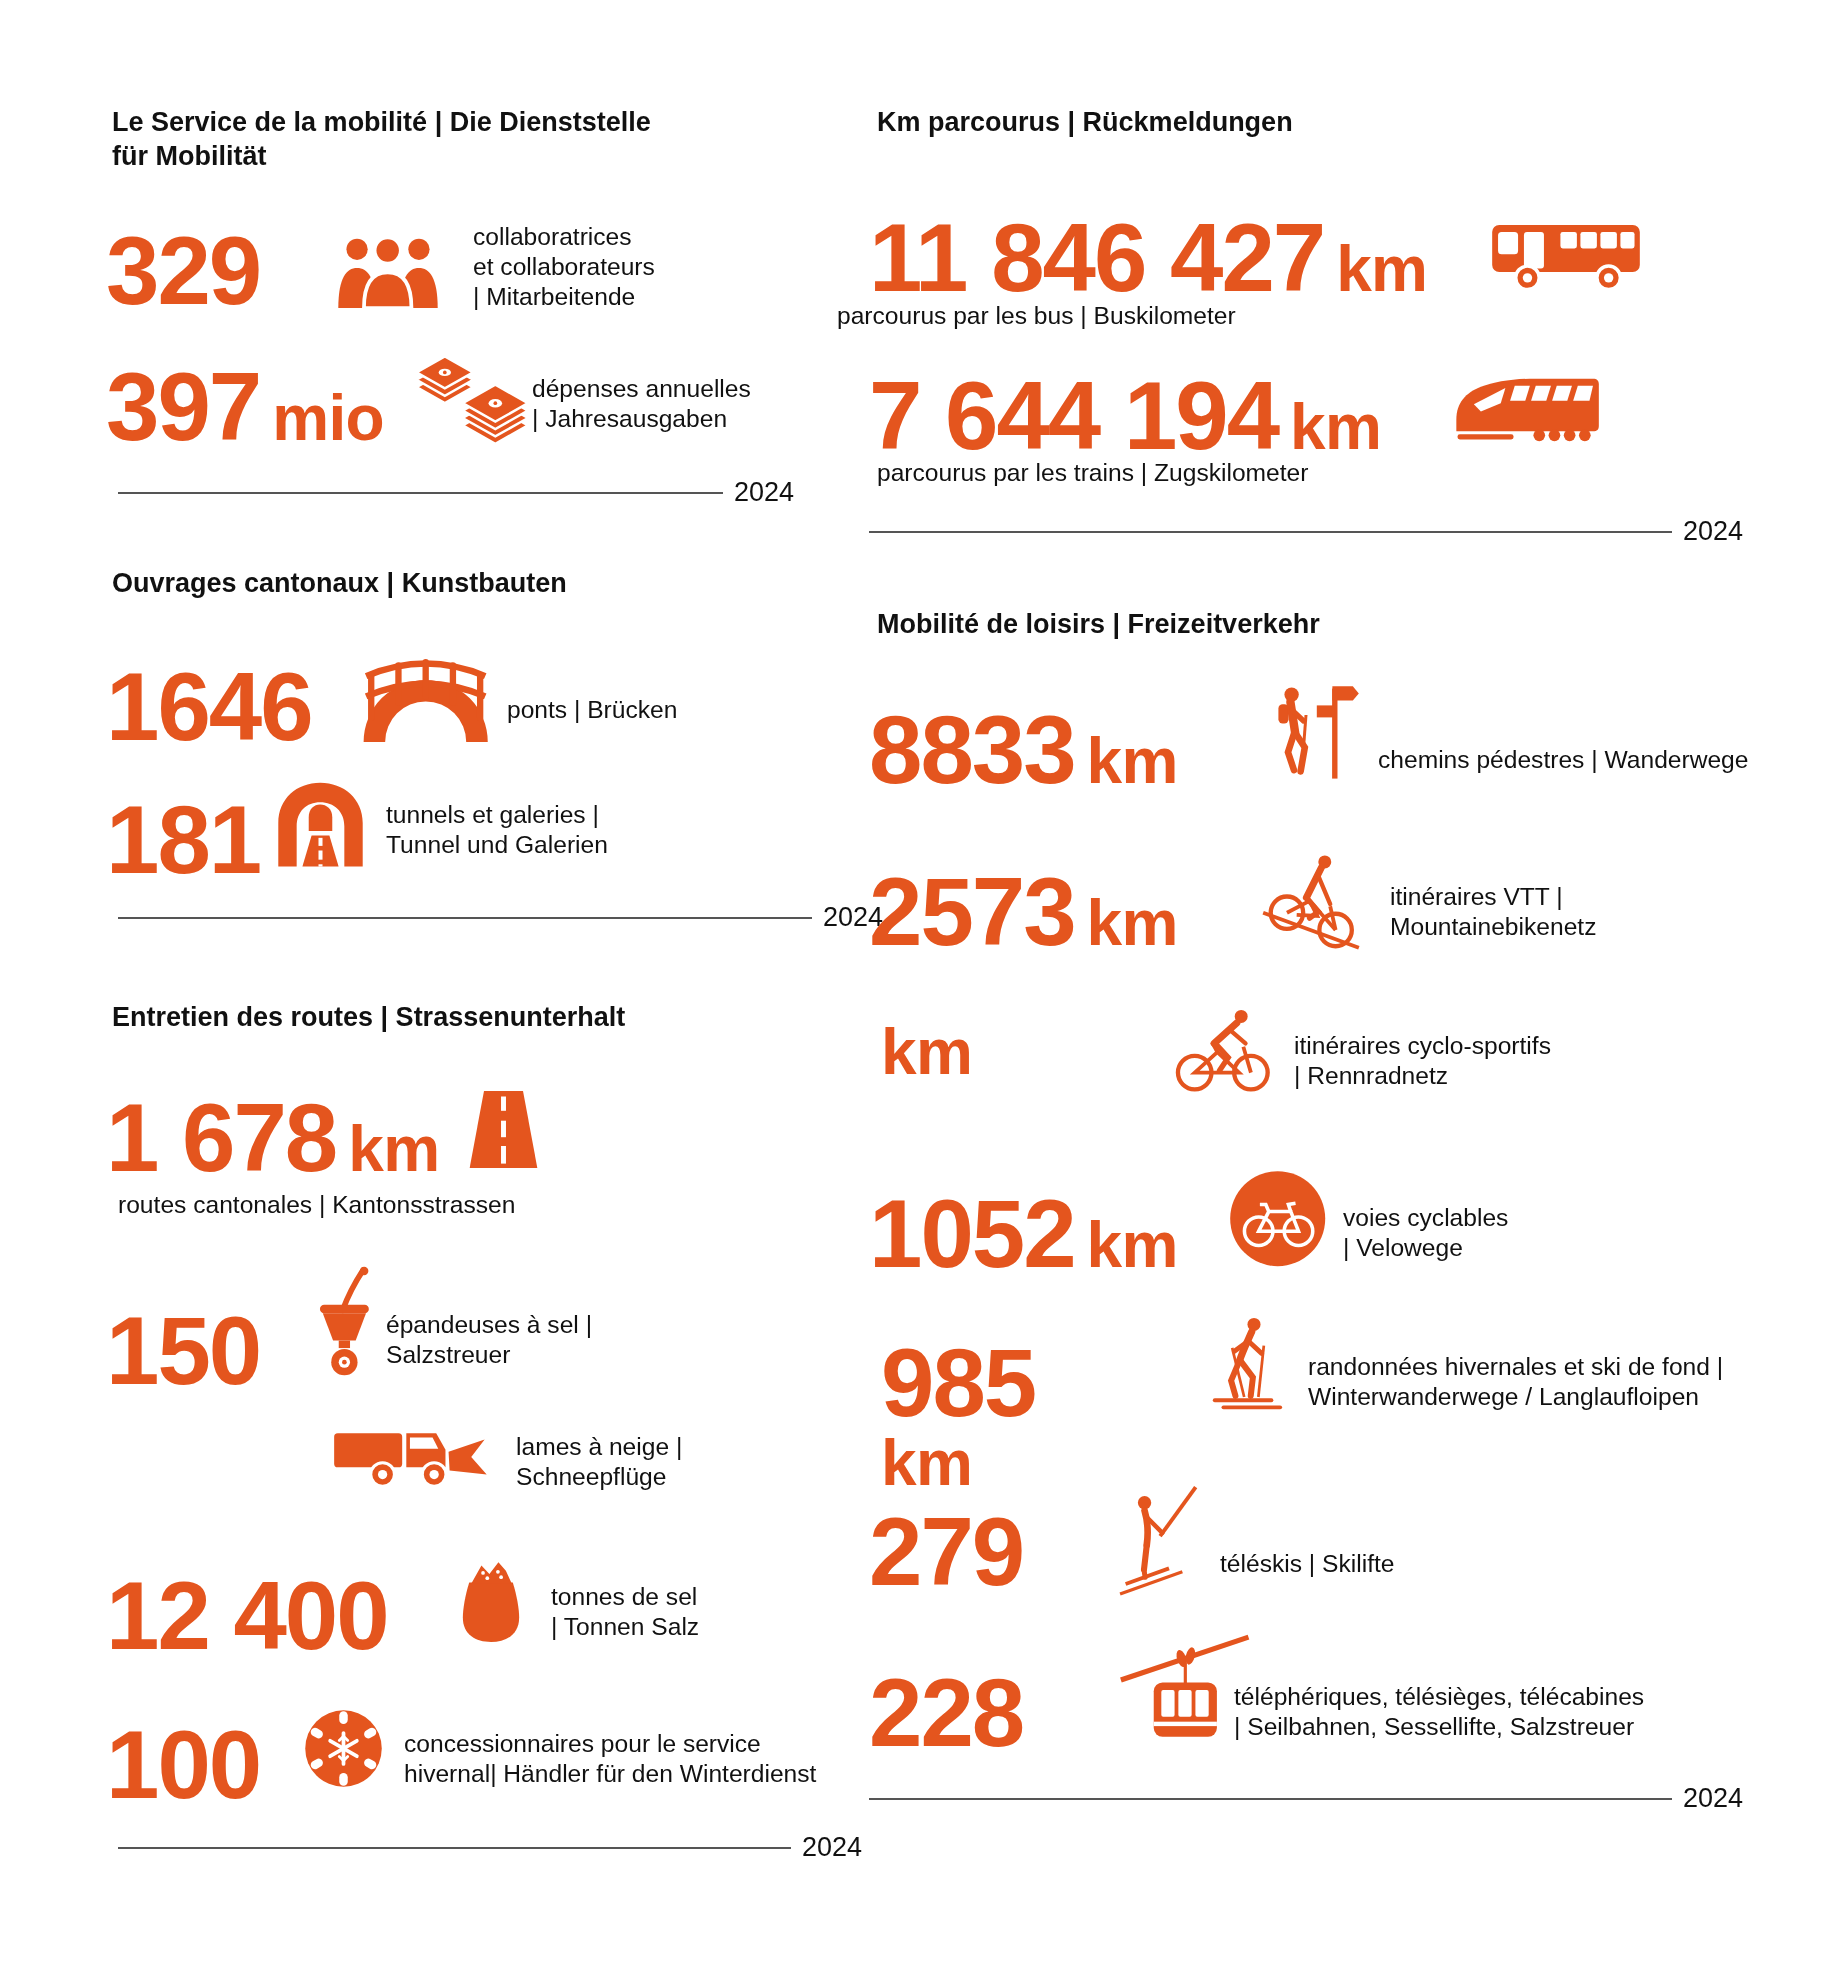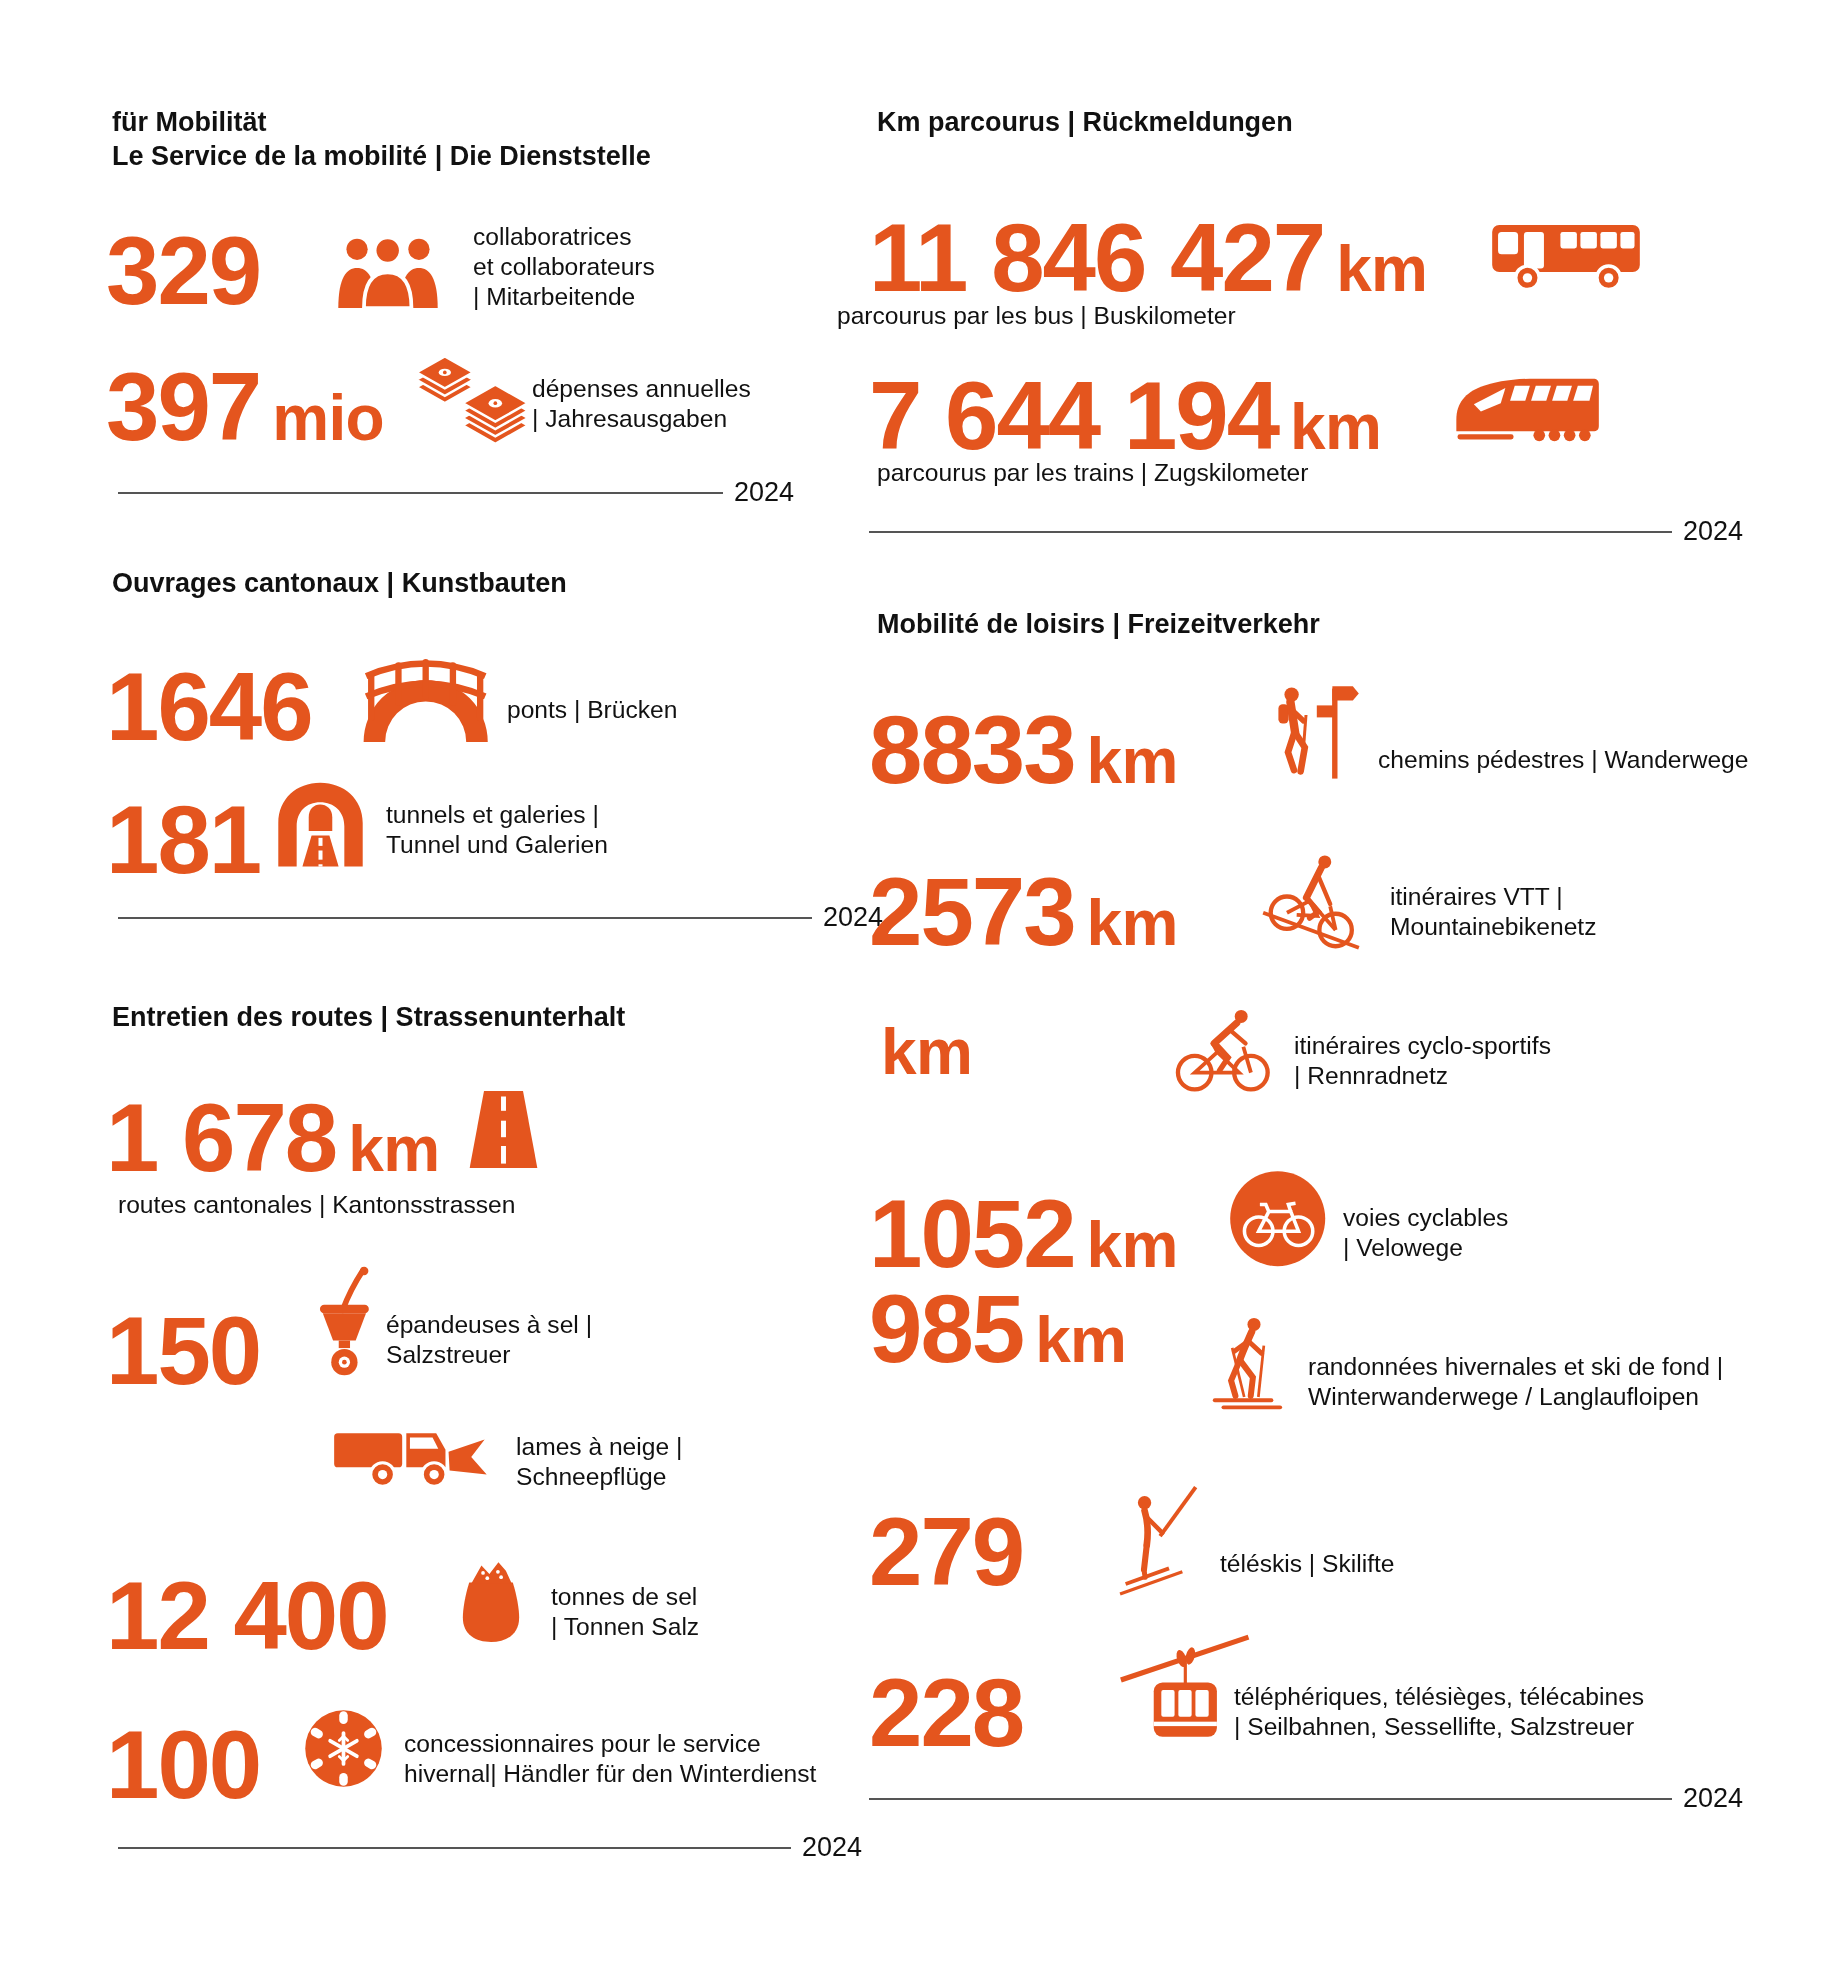--- a/index.html
+++ b/index.html
@@ -18,22 +18,22 @@
   .year{font-size:27px;line-height:1;color:var(--text);margin-left:10.6px;font-weight:400;}
   .icon{position:absolute;color:var(--accent);}
   .icon svg{display:block;fill:currentColor;}
 </style>
 </head>
 <body>
 
 <div class="canvas">
 
   <h2 class="hdr" style="left:112px;top:105px;">
+    <span>Le Service de la mobilité | Die Dienststelle</span>
     <span>für Mobilität</span>
-    <span>Le Service de la mobilité | Die Dienststelle</span>
   </h2>
 
   <div class="stat" style="left:106px;top:223px;">
     <span class="num">329</span>
   </div>
   <span class="icon" style="left:333px;top:233px;">
     <svg viewBox="0 0 175 120" width="110" height="75">
       <circle cx="38" cy="26" r="17"></circle>
       <path d="M8,120 C8,72 21,56 38,56 C55,56 68,72 68,120 Z"></path>
       <circle cx="137" cy="26" r="17"></circle>
@@ -379,21 +379,21 @@
         <path d="M50,103 L67,70 L104,70 L117,103 L84,103 Z"></path>
         <path d="M67,70 L62,58 L52,58 M104,70 L100,58 L112,56"></path>
       </g>
     </svg>
   </span>
   <div class="cap" style="left:1343px;top:1203px;">
     <span>voies cyclables</span>
     <span>| Velowege</span>
   </div>
 
-  <div class="stat" style="left:869px;top:1281px;">
+  <div class="stat" style="left:869px;top:1335px;flex-direction:column;">
     <span class="num">985</span>
     <span class="unit">km</span>
   </div>
   <span class="icon" style="left:1206px;top:1314px;">
     <svg viewBox="0 0 165 175" width="90" height="100">
       <circle cx="88" cy="15" r="12"></circle>
       <path d="M84,28 C76,46 68,62 62,80" stroke="currentColor" stroke-width="13" stroke-linecap="round" fill="none"></path>
       <path d="M76,44 L102,68" stroke="currentColor" stroke-width="9" stroke-linecap="round" fill="none"></path>
       <line x1="106" y1="54" x2="96" y2="148" stroke="currentColor" stroke-width="5"></line>
       <path d="M74,48 L52,64" stroke="currentColor" stroke-width="9" stroke-linecap="round" fill="none"></path>

